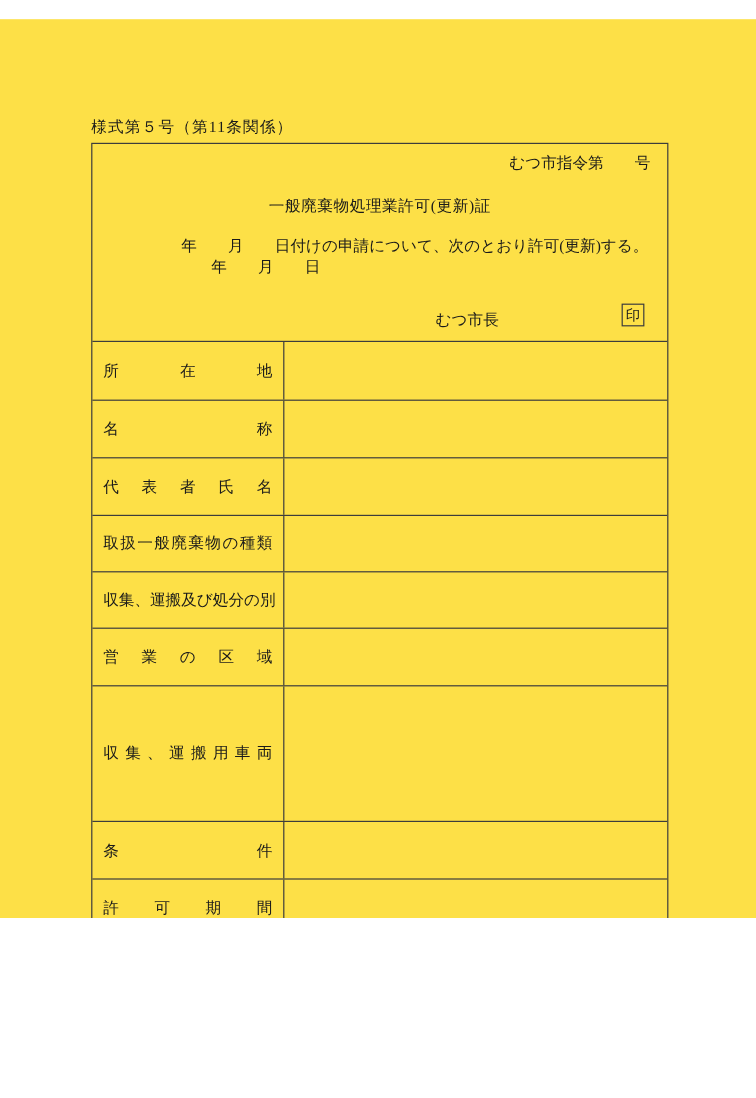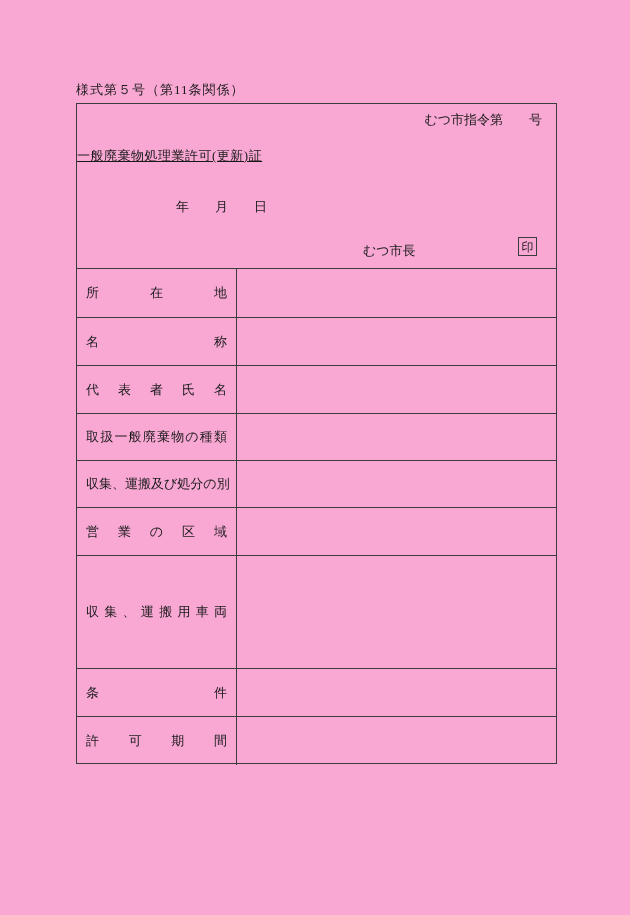--- a/index.html
+++ b/index.html
@@ -1,43 +1,44 @@
 <!DOCTYPE html>
 <html lang="ja"><head>
 <meta charset="utf-8">
 <style>
   html,body{margin:0;padding:0;background:#ffffff;}
   .page{
     position:relative;
-    width:630px;height:915px;
-    background:#f9a8d4;
+    width:630px;height:749px;
+    background:#fde047;
     font-family:"Liberation Serif","DejaVu Serif",serif;
     color:#1a1a1a;
     font-size:13px;
     overflow:hidden;
+    margin-top:16px;
   }
   .form-no{
     position:absolute;left:76px;top:81px;
     letter-spacing:1px;white-space:pre;
   }
   .box{
     position:absolute;left:76px;top:103px;
     width:481px;height:661px;
     border:1px solid #3c3c3c;
     box-sizing:border-box;
   }
   .hdr{
     position:relative;
     height:164px;
     border-bottom:1px solid #3c3c3c;
     box-sizing:content-box;
   }
   .hdr .line{position:absolute;white-space:pre;line-height:15px;}
   .l1{top:8px;right:14px;}
-  .l2{top:44px;left:0;width:100%;text-align:left;letter-spacing:0.5px;text-decoration:underline;}
+  .l2{top:44px;left:0;width:100%;text-align:center;letter-spacing:0.5px;}
   .l3{top:77px;left:74px;}
   .l4{top:95px;left:99px;}
   .l5{top:139px;left:286px;}
   .seal{
     position:absolute;top:133px;left:441px;
     width:17px;height:17px;
     border:1px solid #3c3c3c;
     box-sizing:content-box;
     display:flex;align-items:center;justify-content:center;
     font-size:12px;line-height:1;
@@ -69,20 +70,21 @@
 
 <div class="page">
 
   <div class="form-no">様式第５号（第11条関係）</div>
 
   <div class="box">
 
     <div class="hdr">
       <div class="line l1">むつ市指令第　　号</div>
       <div class="line l2">一般廃棄物処理業許可(更新)証</div>
+      <div class="line l3">年　　月　　日付けの申請について、次のとおり許可(更新)する。</div>
       <div class="line l4">年　　月　　日</div>
       <div class="line l5">むつ市長</div>
       <div class="seal">印</div>
     </div>
 
     <div class="tbl">
 
       <div class="row">
         <div class="lbl">
             <span>所</span>

